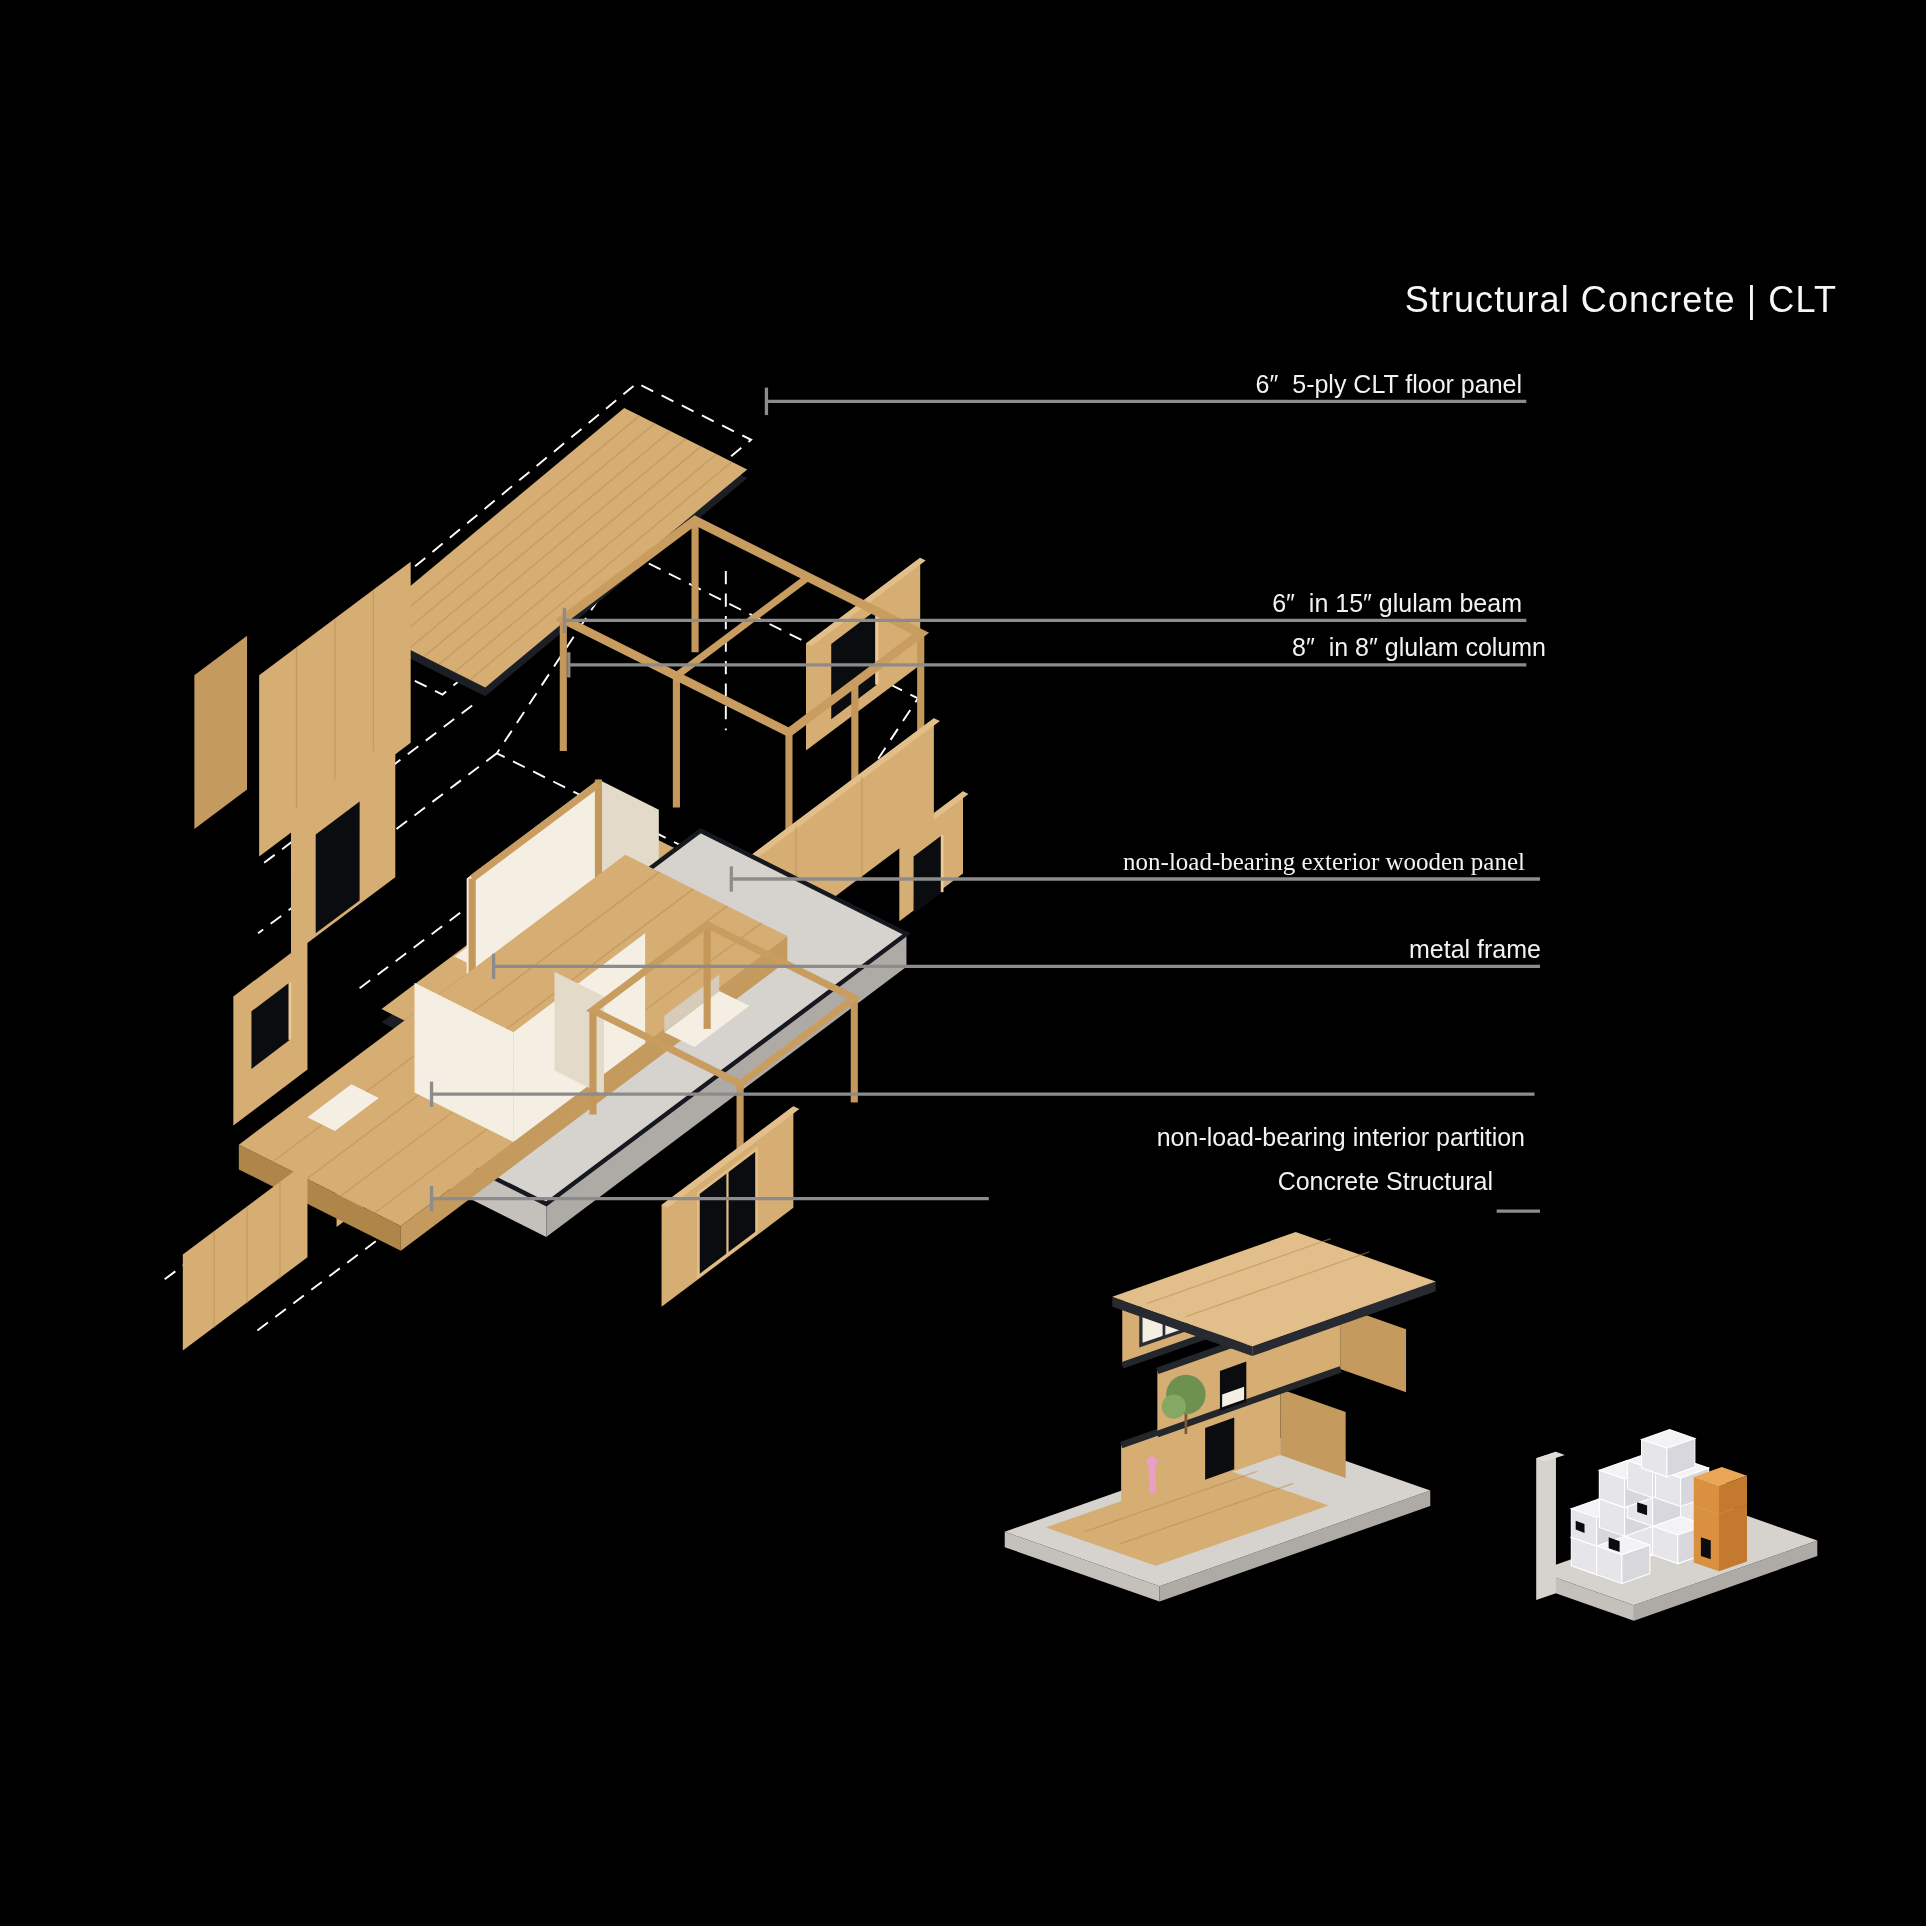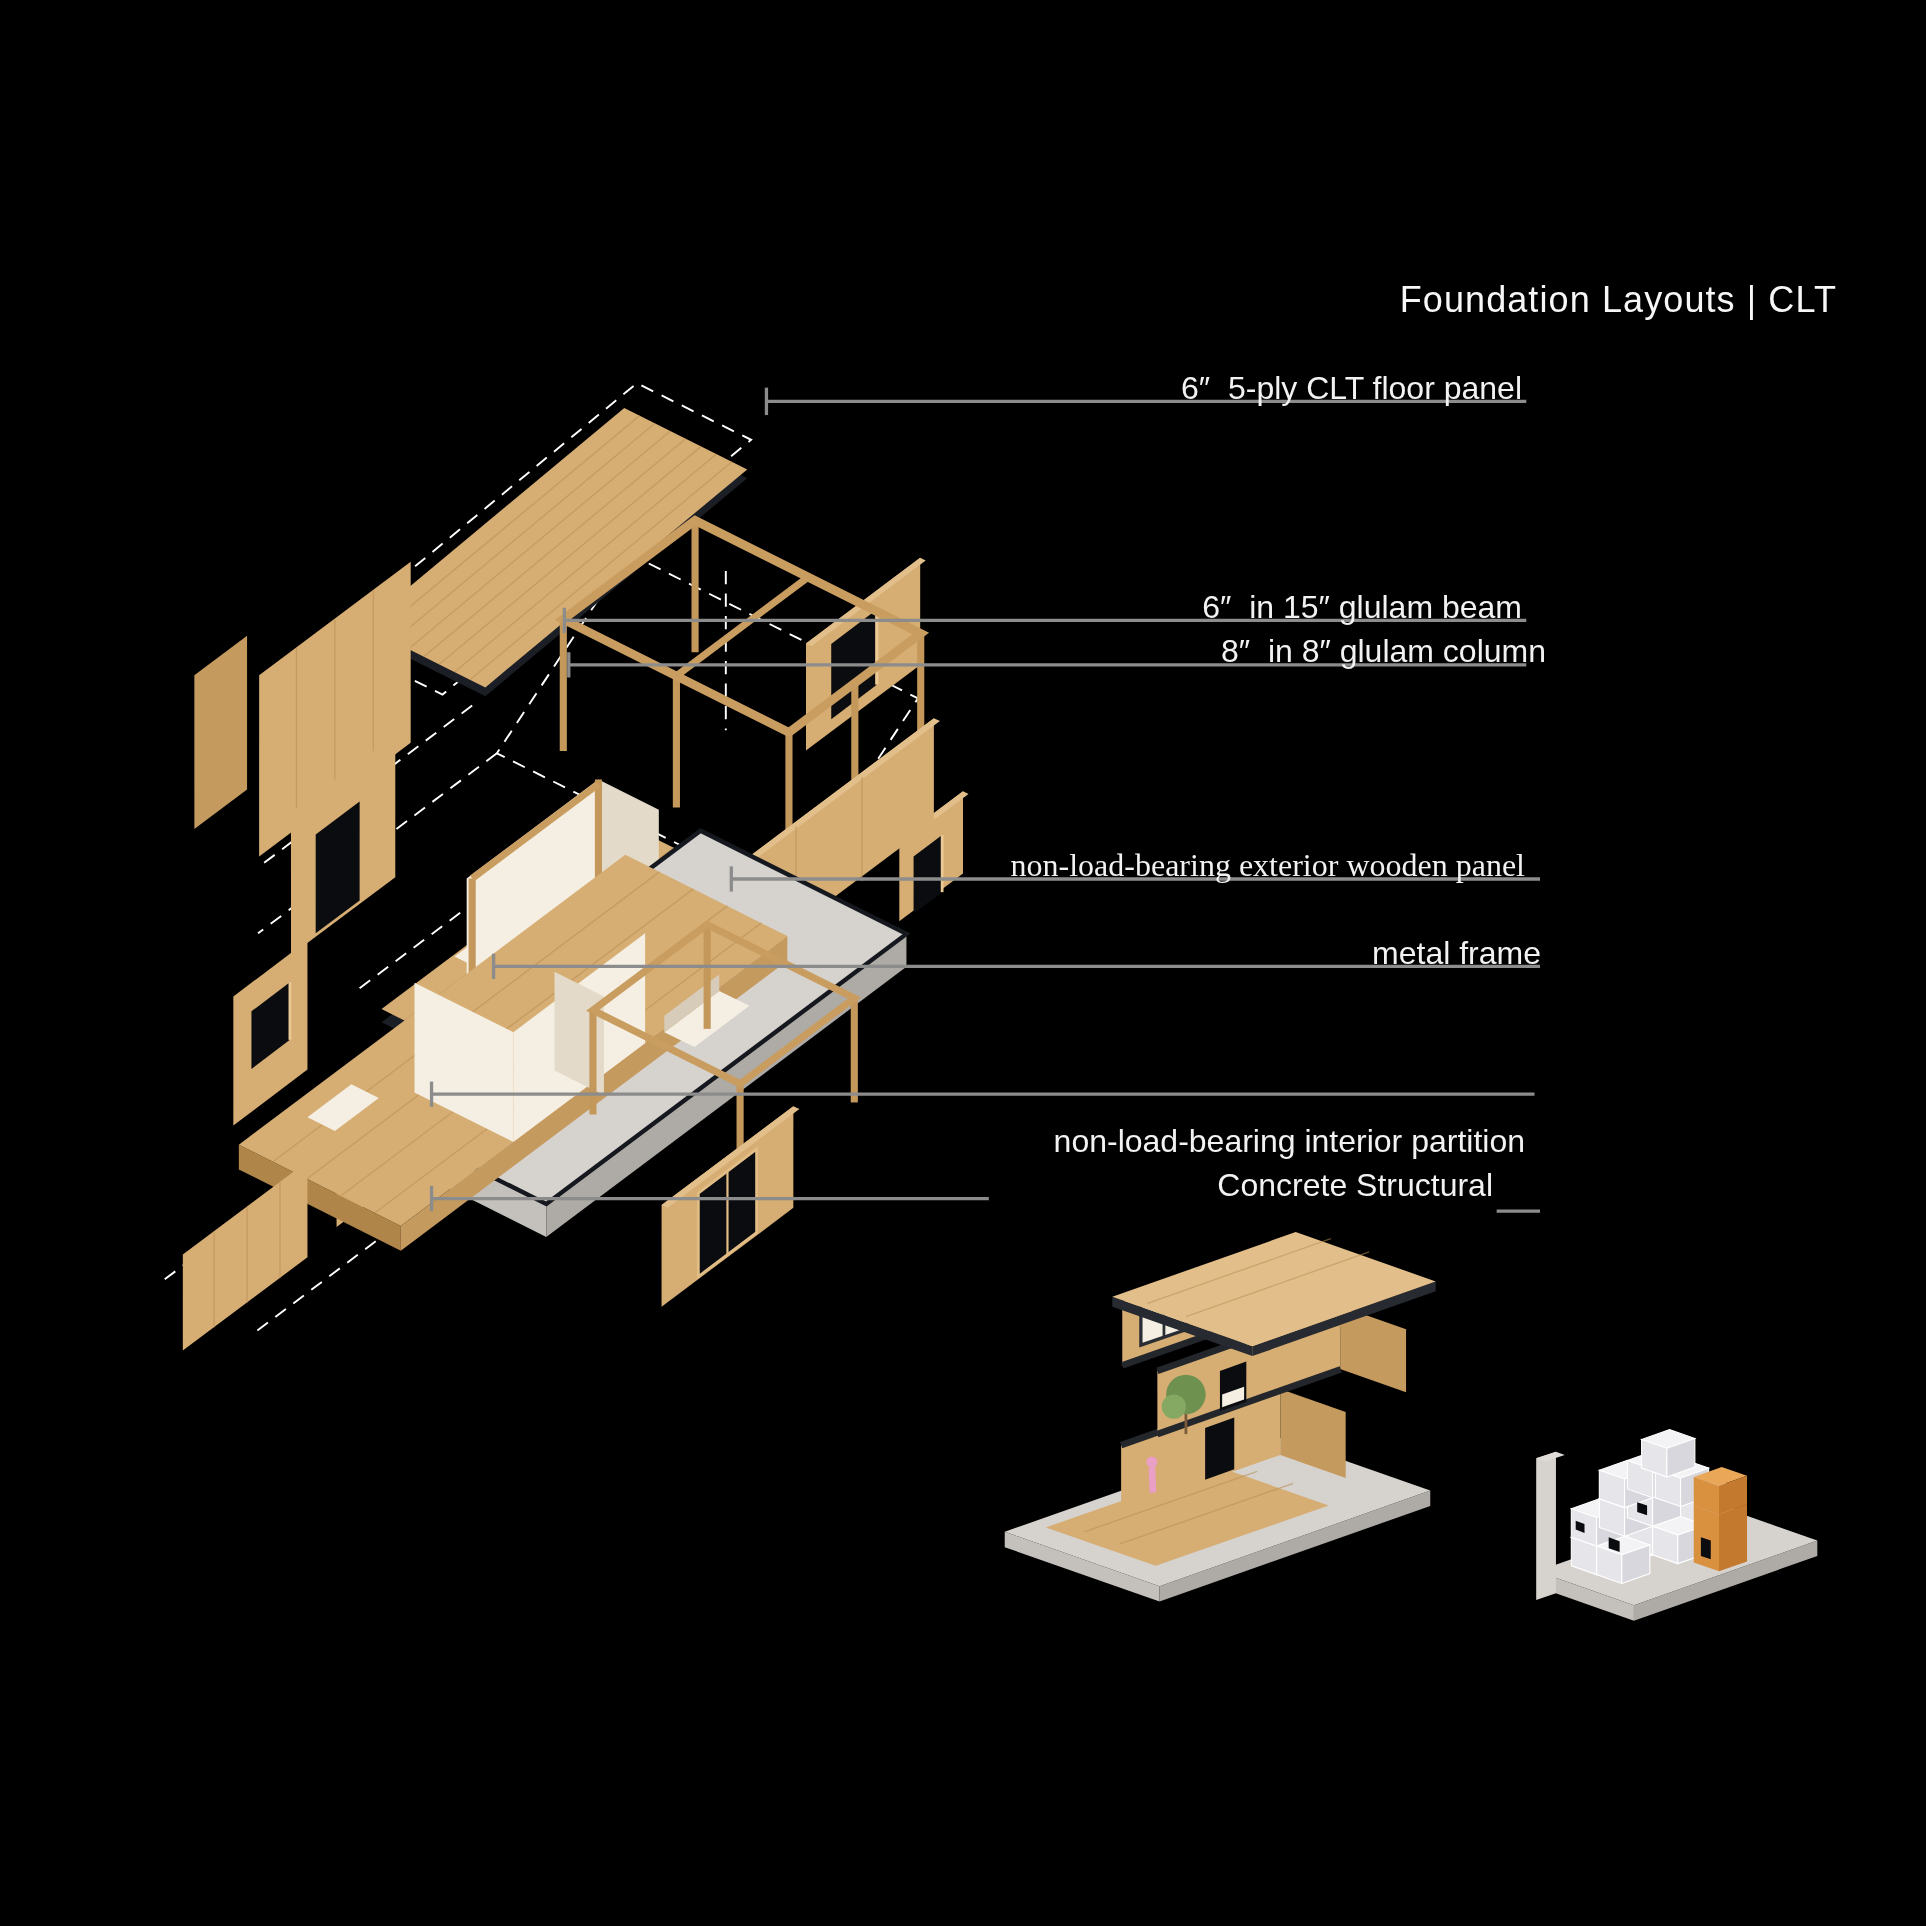--- a/index.html
+++ b/index.html
@@ -1,21 +1,21 @@
 <!DOCTYPE html>
 <html style="font-size:8.8px"><head>
 <meta charset="utf-8">
 <style>
   html,body{margin:0;padding:0;background:#000;}
   #canvas{position:relative;width:1926px;height:1926px;background:#000;overflow:hidden;
           font-family:"Liberation Sans",sans-serif;}
   #canvas svg{position:absolute;left:0;top:0;}
   .title{position:absolute;color:#f7f7f7;font-size:36px;font-weight:400;letter-spacing:1.1px;
          white-space:pre;}
-  .lbl{position:absolute;color:#f2f2f2;font-size:32px;font-weight:400;line-height:1.1;
+  .lbl{position:absolute;color:#f2f2f2;font-size:25px;font-weight:400;line-height:1.1;
        white-space:pre;text-align:right;}
   
   .wood{fill:#d6ad72;} .woodL{fill:#e2bf8a;} .woodD{fill:#c49a5e;} .woodS{fill:#b08549;}
   .dk{fill:#1b1e24;} .dk2{fill:#272a30;}
   .wht{fill:#f5efe3;} .whtS{fill:#e3dac9;} .whtD{fill:#d6ccb9;}
   .gry1{fill:#d6d2cd;} .gry2{fill:#c4c0bb;} .gry3{fill:#aeaaa5;}
   .hole{fill:#0a0c10;}
   .ldr{stroke:#8c8c8c;stroke-width:6;fill:none;}
   .dash{stroke:#ffffff;stroke-width:3.5;fill:none;stroke-dasharray:24 17;}
   .beam{stroke:#c99d60;stroke-width:16;fill:none;}
@@ -327,21 +327,21 @@
       <polygon fill="#d9913f" points="3085,2742 3131,2758 3131,2862 3085,2846"></polygon>
       <polygon fill="#c47a2e" points="3131,2758 3182,2740 3182,2844 3131,2862"></polygon>
       <polygon fill="#eaa758" points="3085,2690 3136,2672 3182,2688 3131,2706"></polygon>
       <polygon fill="#d9913f" points="3085,2690 3131,2706 3131,2758 3085,2742"></polygon>
       <polygon fill="#c47a2e" points="3131,2706 3182,2688 3182,2740 3131,2758"></polygon>
       <polygon class="hole" points="3098,2800 3116,2806 3116,2840 3098,2834"></polygon>
     </g>
   </g>
 </svg>
 
-  <div class="title" style="top:279px; right:89px;">Foundation Layouts | CLT</div>
+  <div class="title" style="top:279px; right:89px;">Structural Concrete | CLT</div>
 
   <div class="lbl" style="top:371px;  right:404px;">6″  5-ply CLT floor panel</div>
   <div class="lbl" style="top:590px; right:404px;">6″  in 15″ glulam beam</div>
   <div class="lbl" style="top:634px; right:380px;">8″  in 8″ glulam column</div>
   <div class="lbl" style="top:848px; right:401px;font-family:Liberation Serif, serif;">non-load-bearing exterior wooden panel</div>
   <div class="lbl" style="top:936px; right:385px;">metal frame</div>
   <div class="lbl" style="top:1124px; right:401px;">non-load-bearing interior partition</div>
   <div class="lbl" style="top:1168px; right:433px;">Concrete Structural</div>
 
 </div>

